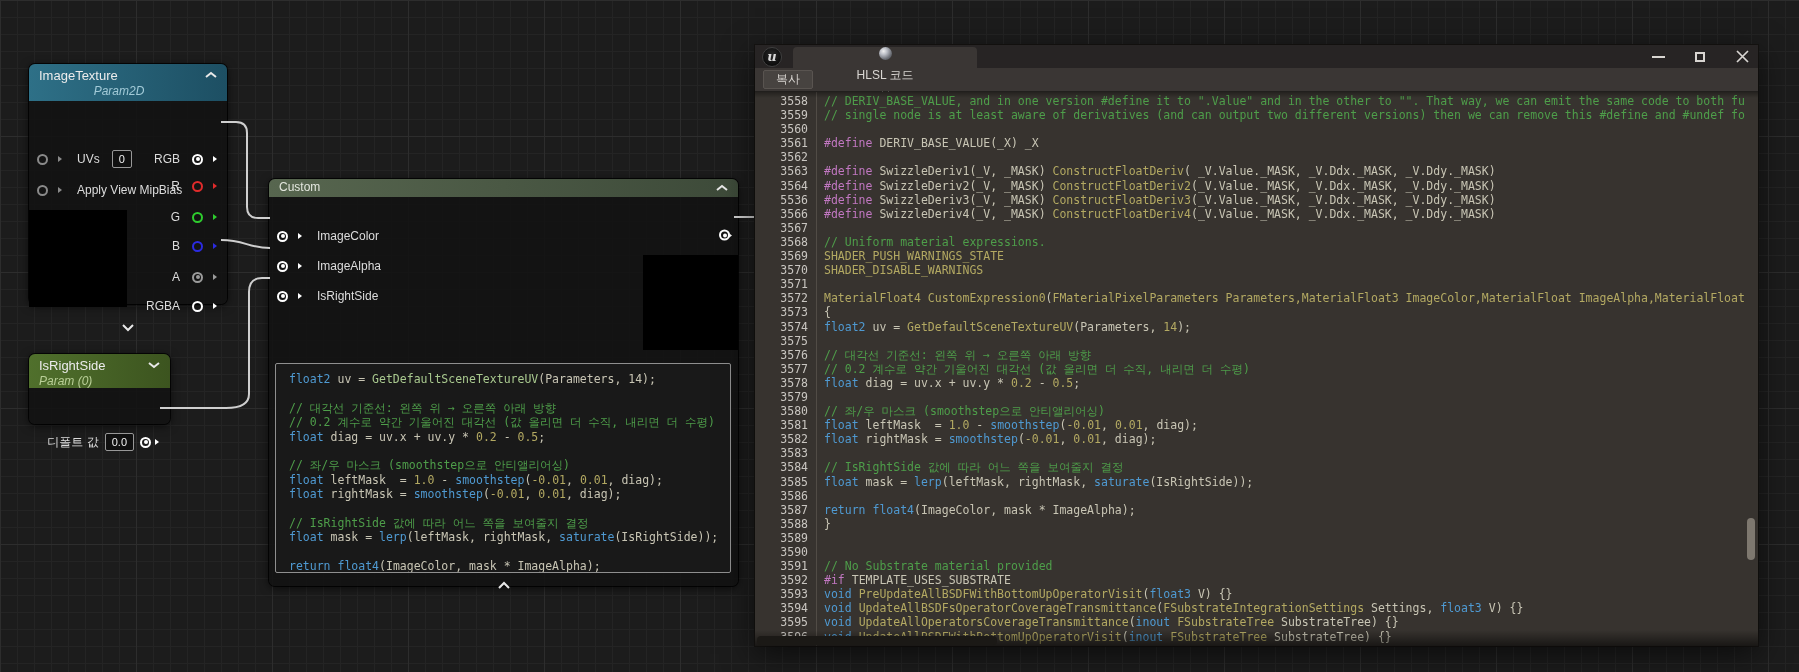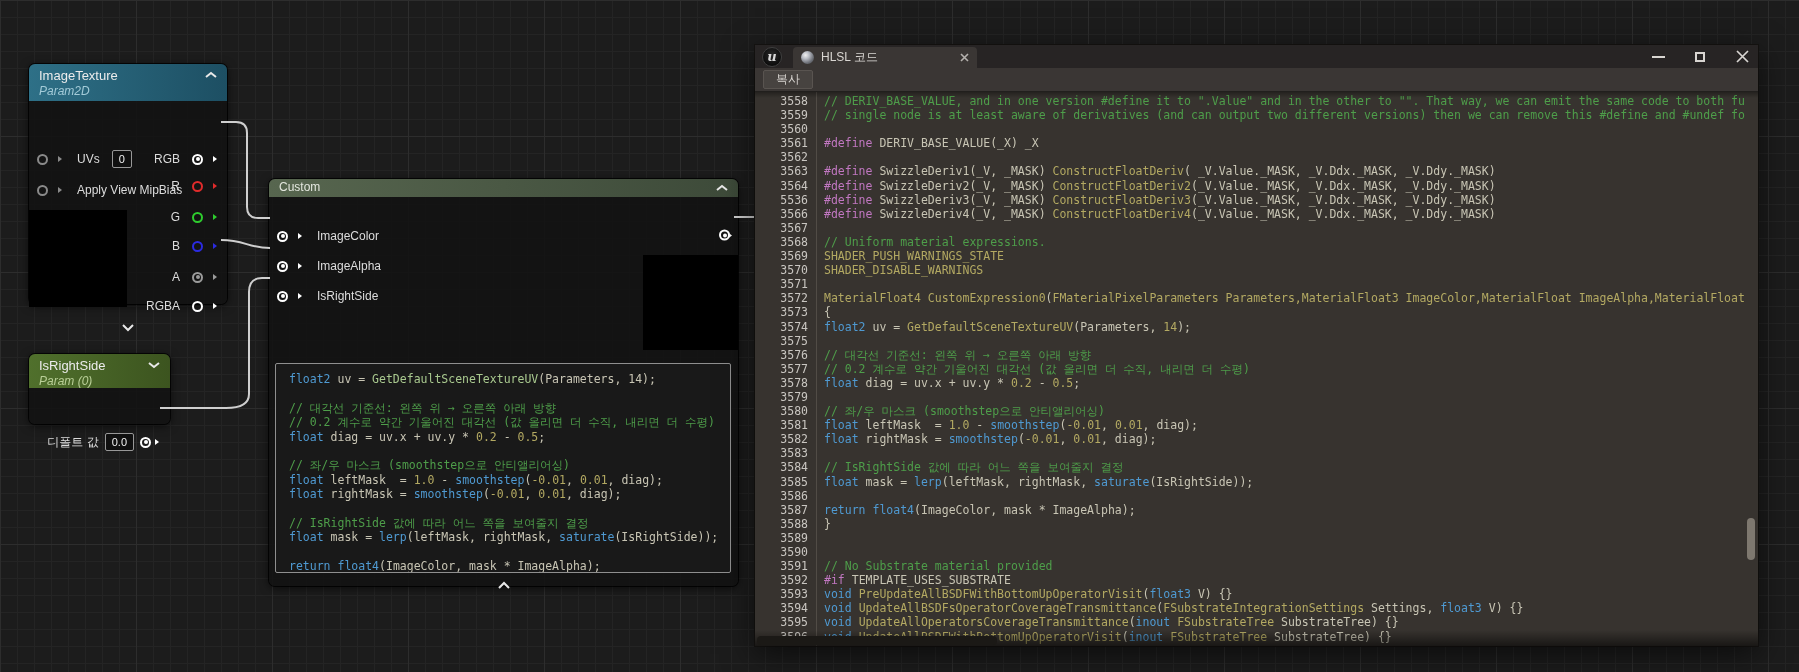--- a/index.html
+++ b/index.html
@@ -37,21 +37,21 @@
   .pin-arrow{width:0;height:0;border:3px solid transparent;border-left-width:4px;
              border-left-color:#888;margin-left:-2px;flex-shrink:0;}
   .vbox{background:#101010;border:1px solid #989898;border-radius:2px;padding:0 6px;
         font-size:11px;color:#f0f0f0;line-height:16px;}
   .tex-preview{position:absolute;background:#000;}
   .node-chevron{position:absolute;left:50%;transform:translateX(-50%);cursor:pointer;}
 
   
   .node-imagetexture{left:29px;top:64px;width:198px;height:240px;}
   .it-header{background:linear-gradient(90deg,#2e7087 0%, #1d4f63 100%);height:37px;box-sizing:border-box;}
-  .it-sub{color:#a3cbd8;}
+  .it-sub{color:#a3cbd8;text-align:center;}
 
   
   .node-custom{left:269px;top:179px;width:469px;height:407px;}
   .cu-header{background:linear-gradient(90deg,#57664f 0%, #3d4a39 100%);height:18px;box-sizing:border-box;padding:1px 10px;}
   .cu-header .nh-title{font-size:12px;line-height:15px;color:#e3e7de;}
   .cu-out-pin{position:absolute;top:38px;right:3px;display:flex;align-items:center;transform:translateY(-50%);}
   .code-box{position:absolute;left:6px;top:166px;width:456px;height:210px;box-sizing:border-box;
             background:#191919;border:1px solid #8f8f8f;border-radius:2px;overflow:hidden;
             padding:8px 0 0 13px;font-family:"DejaVu Sans Mono",monospace;font-size:11.5px;}
   .node-code-line{white-space:pre;line-height:14.4px;height:14.4px;}
@@ -73,21 +73,21 @@
   
   .window{position:absolute;left:755px;top:45px;width:1003px;height:601px;z-index:10;
           background:#37332f;box-shadow:0 8px 30px rgba(0,0,0,.6), 0 0 0 1px #161412;}
   .titlebar{height:23px;background:#272424;display:flex;align-items:center;position:relative;}
   .ue-logo{width:20px;height:20px;border-radius:50%;margin-left:7px;flex-shrink:0;
            background:radial-gradient(circle at 50% 40%, #2b2b2b 0%, #0d0d0d 70%);
            border:1px solid #3f3f3f;box-sizing:border-box;color:#d9d9d9;
            font-family:"DejaVu Serif",serif;font-style:italic;font-weight:bold;font-size:13px;
            display:flex;align-items:center;justify-content:center;line-height:1;}
   .tab{margin-left:11px;align-self:flex-end;height:21px;width:168px;background:#3a3634;
-       border-radius:4px 4px 0 0;display:flex;align-items:center;padding:0 8px;gap:7px;}
+       border-radius:4px 4px 0 0;display:flex;align-items:center;padding:0 8px;gap:7px;flex-direction:column;}
   .sphere-icon{width:13px;height:13px;border-radius:50%;flex-shrink:0;
        background:radial-gradient(circle at 35% 32%, #f0f0f0 0%, #b9bcc4 30%, #6d7077 65%, #3c3e42 100%);}
   .tab-label{font-size:12px;color:#d9d6d2;flex:1;white-space:nowrap;}
   .tab-close{flex-shrink:0;display:flex;align-items:center;cursor:pointer;}
   .win-controls{position:absolute;right:8px;top:0;height:23px;display:flex;align-items:center;gap:26px;}
   .wc{width:16px;height:16px;display:flex;align-items:center;justify-content:center;cursor:pointer;}
   .wc-min i{display:block;width:13px;height:2px;background:#d8d5d1;}
   .wc-max i{display:block;width:10px;height:10px;border:2px solid #d8d5d1;box-sizing:border-box;}
   .toolbar{height:23px;background:#3a3634;border-bottom:1px solid #211f1d;display:flex;align-items:center;}
   .copy-btn{margin-left:8px;background:#474340;border:1px solid #595450;border-radius:2px;

